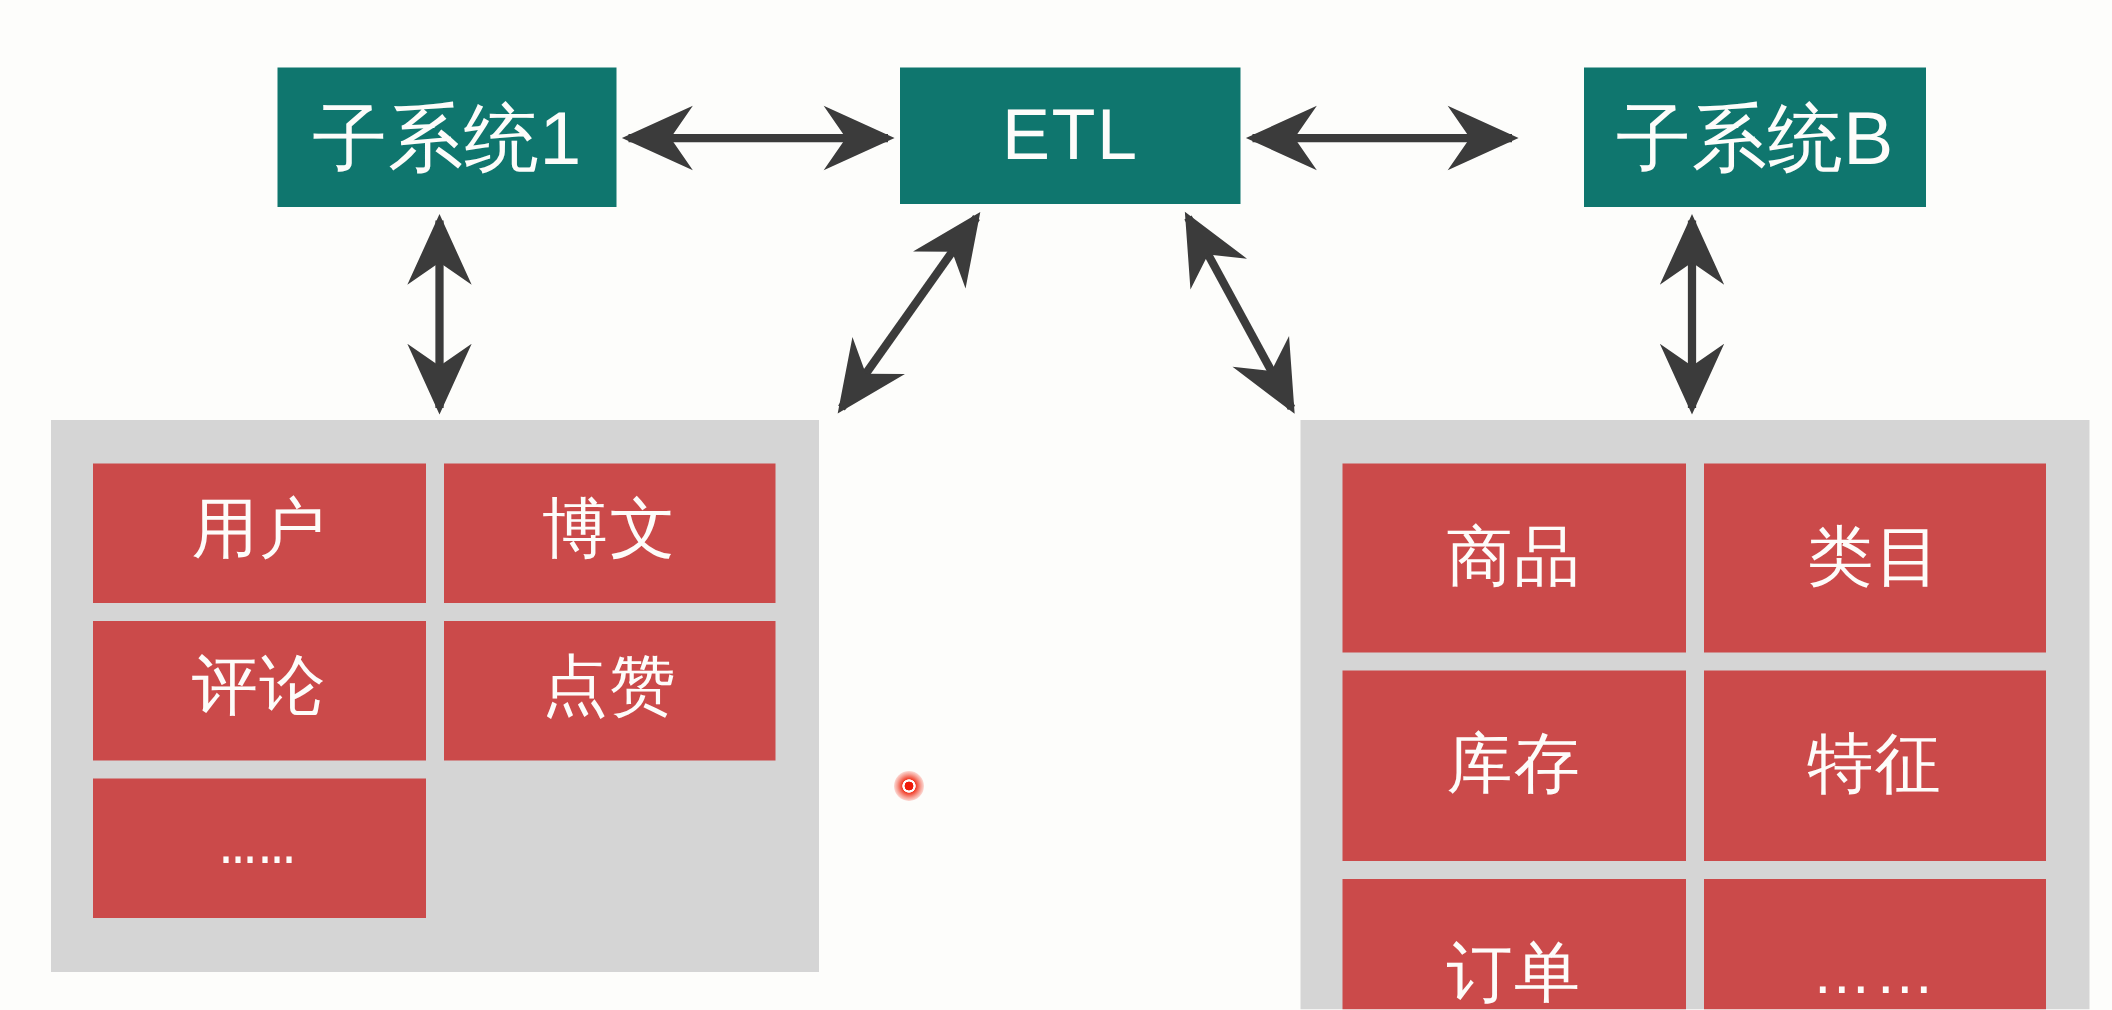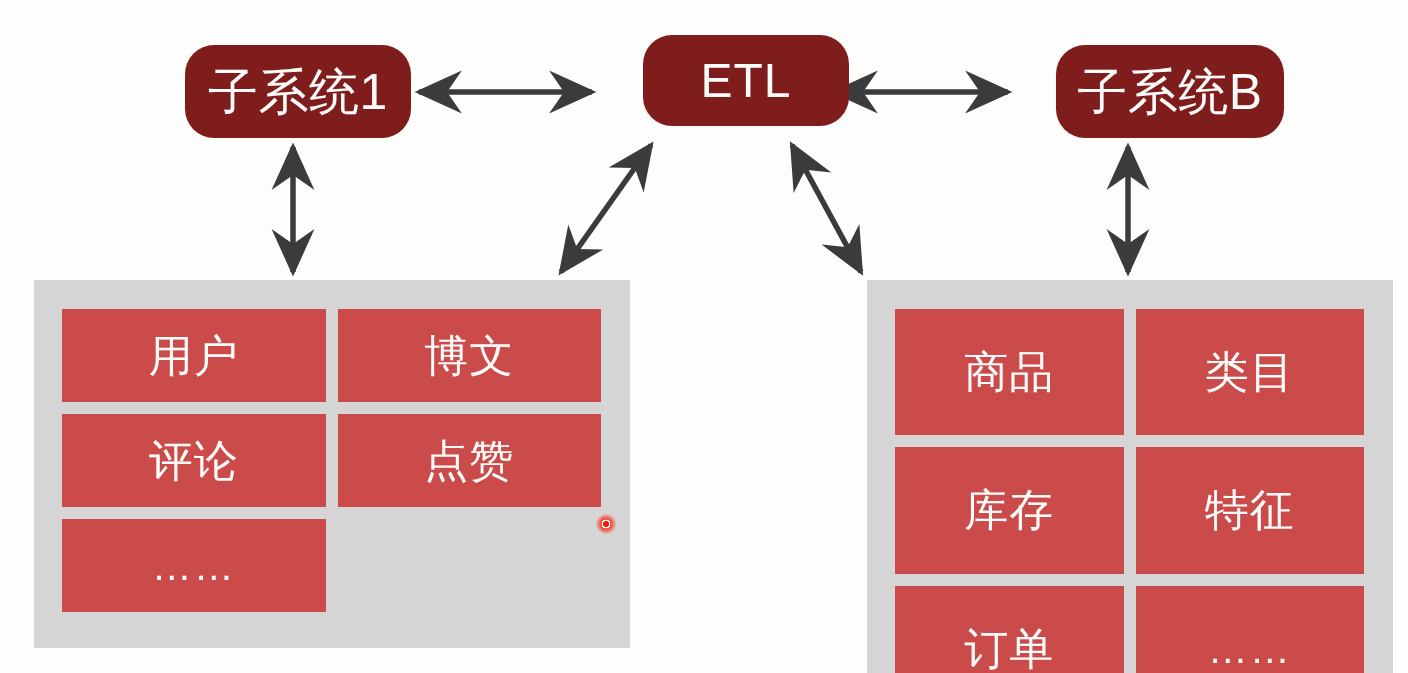--- a/index.html
+++ b/index.html
@@ -14,49 +14,48 @@
     position: relative;
     width: 1408px;
     height: 673px;
     background: #fdfdfb;
     overflow: hidden;
   }
 
   
   .node {
     position: absolute;
-    background: #7f1d1d;
+    background: #0f766e;
     color: #fdfcfa;
     display: flex;
     align-items: center;
     justify-content: center;
     letter-spacing: 0.5px;
     line-height: 1;
     box-sizing: border-box;
-    border-radius: 29px;
   }
   .node-label {
     font-size: 50px;
     font-weight: 400;
     white-space: nowrap;
     color: #fdfcfa;
   }
   #node-sub1 { left: 185px; top: 45px;  width: 226px; height: 93px; }
-  #node-etl  { left: 600px; top: 35px;  width: 206px; height: 91px; margin-left: 43px; }
+  #node-etl  { left: 600px; top: 45px;  width: 227px; height: 91px; }
   #node-subb { left: 1016px; top: 45px; width: 228px; height: 93px; margin-left: 40px; }
   #node-etl .node-label { font-size: 48px; letter-spacing: 1px; }
 
   
   .panel {
     position: absolute;
     background: #d5d5d5;
     box-sizing: border-box;
     padding: 29px 29px 36px 28px;
   }
-  #panel-left  { left: 34px;  top: 280px; width: 596px; height: 368px; }
+  #panel-left  { left: 34px;  top: 280px; width: 512px; height: 368px; font-family: Liberation Mono, monospace; }
   #panel-right { left: 867px; top: 280px; width: 526px; height: 468px; }
 
   .panel-grid {
     display: grid;
     grid-template-columns: 1fr 1fr;
     grid-template-rows: 1fr 1fr 1fr;
     column-gap: 12px;
     row-gap: 12px;
     width: 100%;
     height: 100%;

